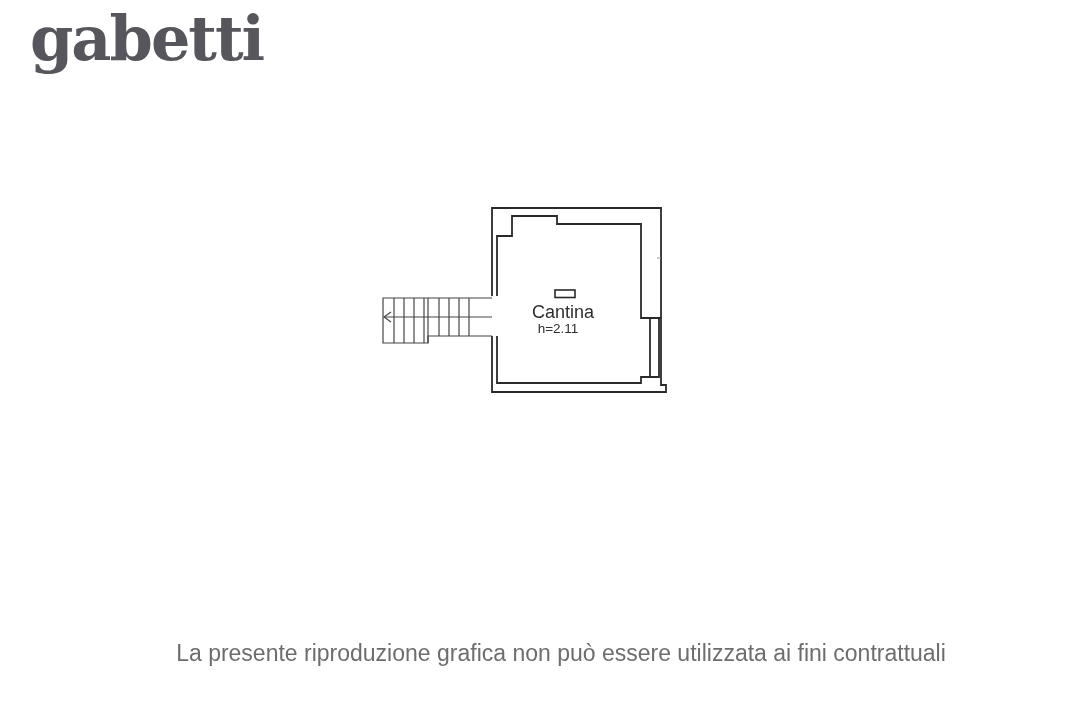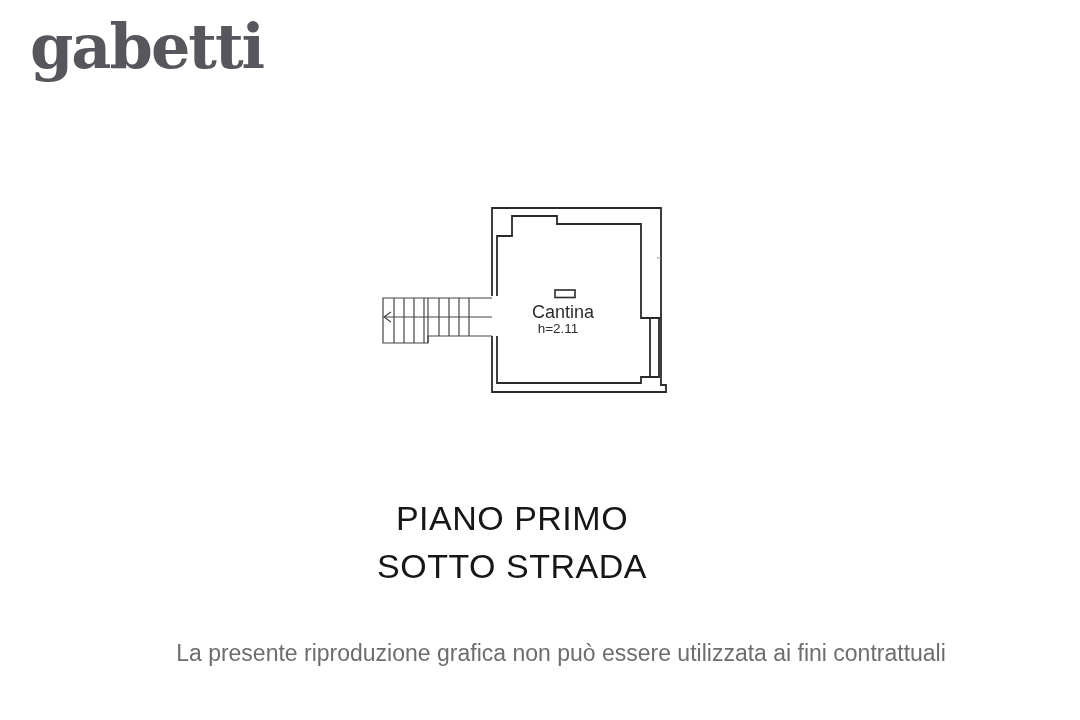--- a/index.html
+++ b/index.html
@@ -6,21 +6,21 @@
   .page {
     position: relative;
     width: 1080px;
     height: 720px;
     background: #ffffff;
     overflow: hidden;
     font-family: "Liberation Sans", sans-serif;
   }
 
   
-  .logo { position: absolute; left: 30px; top: 8px; margin-top: 8px; }
+  .logo { position: absolute; left: 30px; top: 8px; }
   .logo .brand {
     font-family: "DejaVu Serif", serif;
     font-weight: bold;
     font-size: 62px;
     line-height: 62px;
     letter-spacing: -2px;
     color: #56565c;
   }
   .logo .sub {
     margin-top: 3px;
@@ -109,22 +109,18 @@
 
       <polyline class="stair" points="391,312 384,317 391,322" fill="none"></polyline>
     </g>
 
     <rect class="pillar" x="555" y="290" width="20" height="7.5"></rect>
 
     <text class="room-name" x="563" y="318">Cantina</text>
     <text class="room-height" x="558" y="333">h=2.11</text>
   </svg>
 
-  <div class="floor-title">
-    <div>PIANO PRIMO</div>
-    <div>SOTTO STRADA</div>
-  </div>
 
   <footer>
     <div class="disclaimer">La presente riproduzione grafica non può essere utilizzata ai fini contrattuali</div>
   </footer>
 
 </div>
 
 </body></html>

